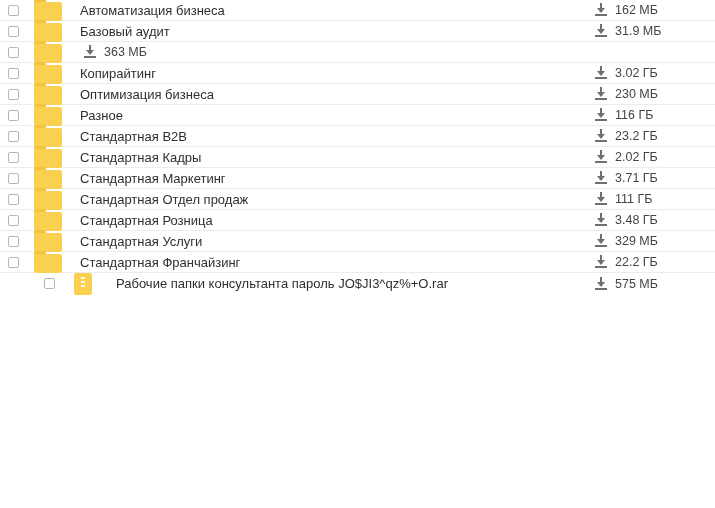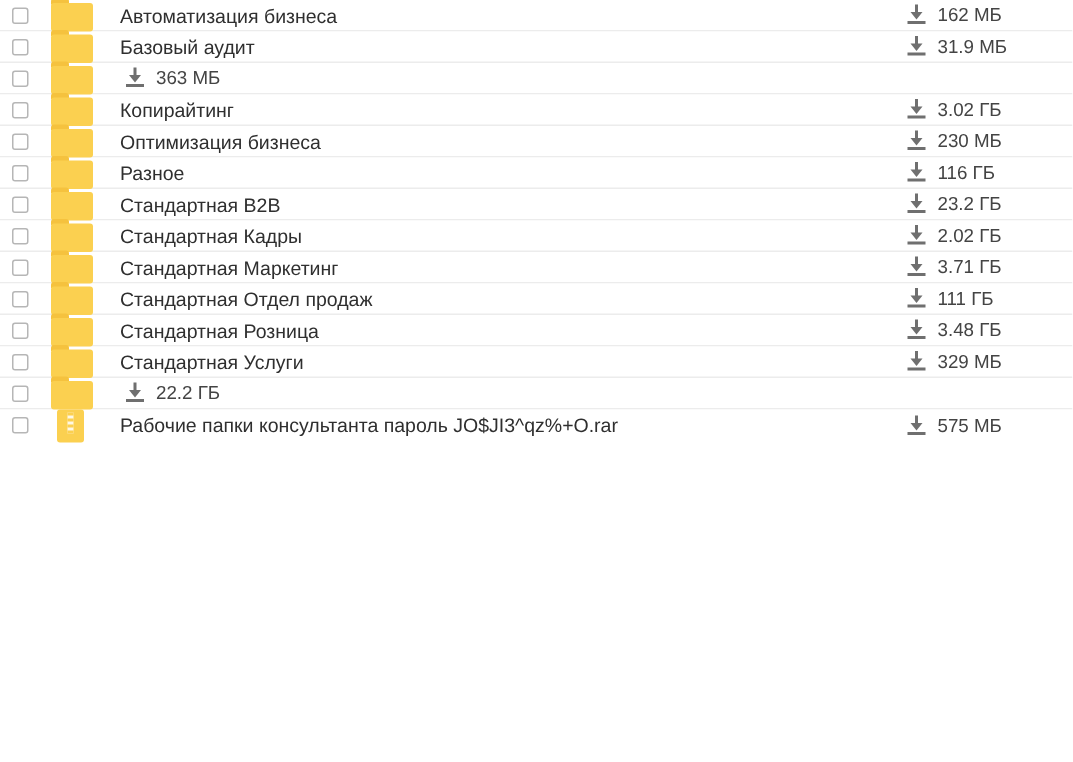--- a/index.html
+++ b/index.html
@@ -20,23 +20,25 @@
     display: block;
   }
   .row {
     display: flex;
     align-items: center;
     height: 21px;
     box-sizing: border-box;
     border-bottom: 1px solid #ececec;
     background: #ffffff;
     padding-left: 8px;
+    padding-right: 10px;
   }
   .row:last-child {
     border-bottom: none;
+    margin-left: 36px;
   }
   .cb-cell {
     width: 26px;
     flex: 0 0 26px;
     display: flex;
     align-items: center;
     justify-content: flex-start;
   }
   .checkbox {
     width: 11px;
@@ -412,20 +414,21 @@
     <div class="row">
       <div class="cb-cell">
         <span class="checkbox"></span>
       </div>
       <div class="icon-cell">
         <span class="folder-icon">
           <span class="tab"></span>
           <span class="body"></span>
         </span>
       </div>
+      <div class="name-cell">Стандартная Франчайзинг</div>
       <div class="size-cell">
         <span class="dl-icon">
           <span class="arrow"></span>
           <span class="head"></span>
           <span class="base"></span>
         </span>
         <span class="size-text">22.2 ГБ</span>
       </div>
     </div>
     <div class="row">

